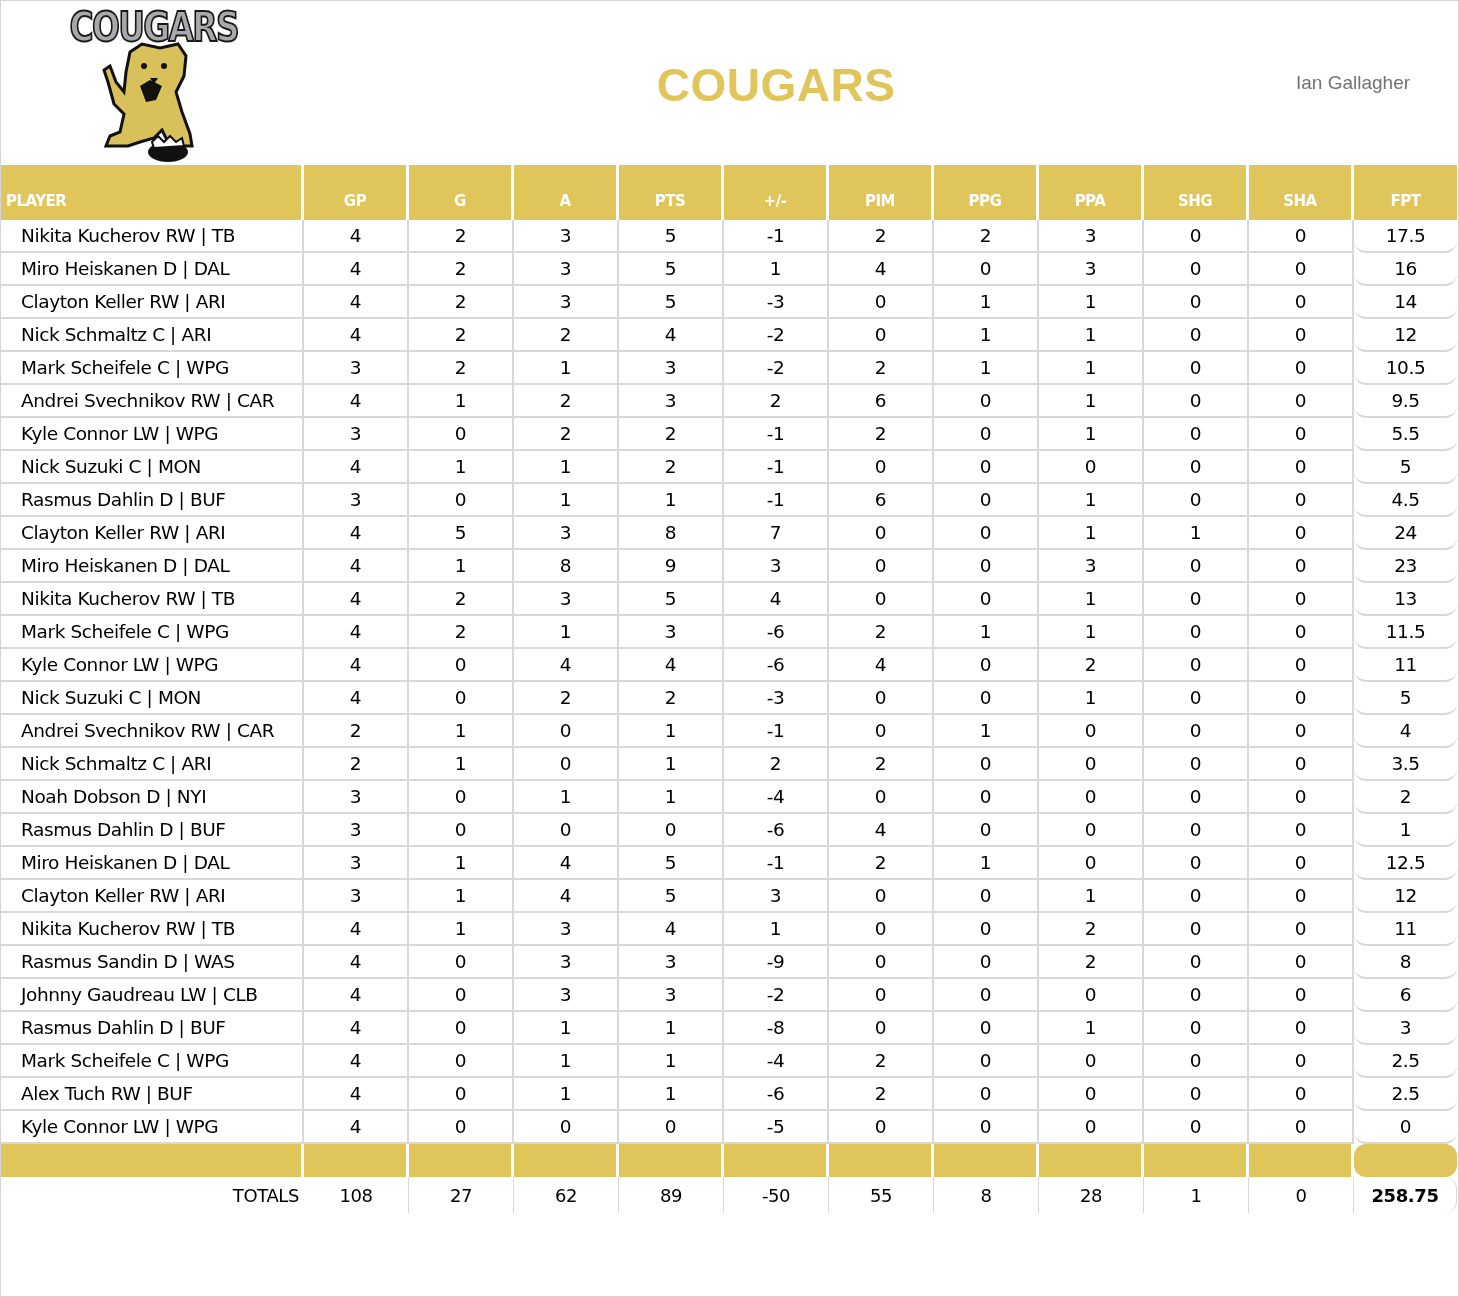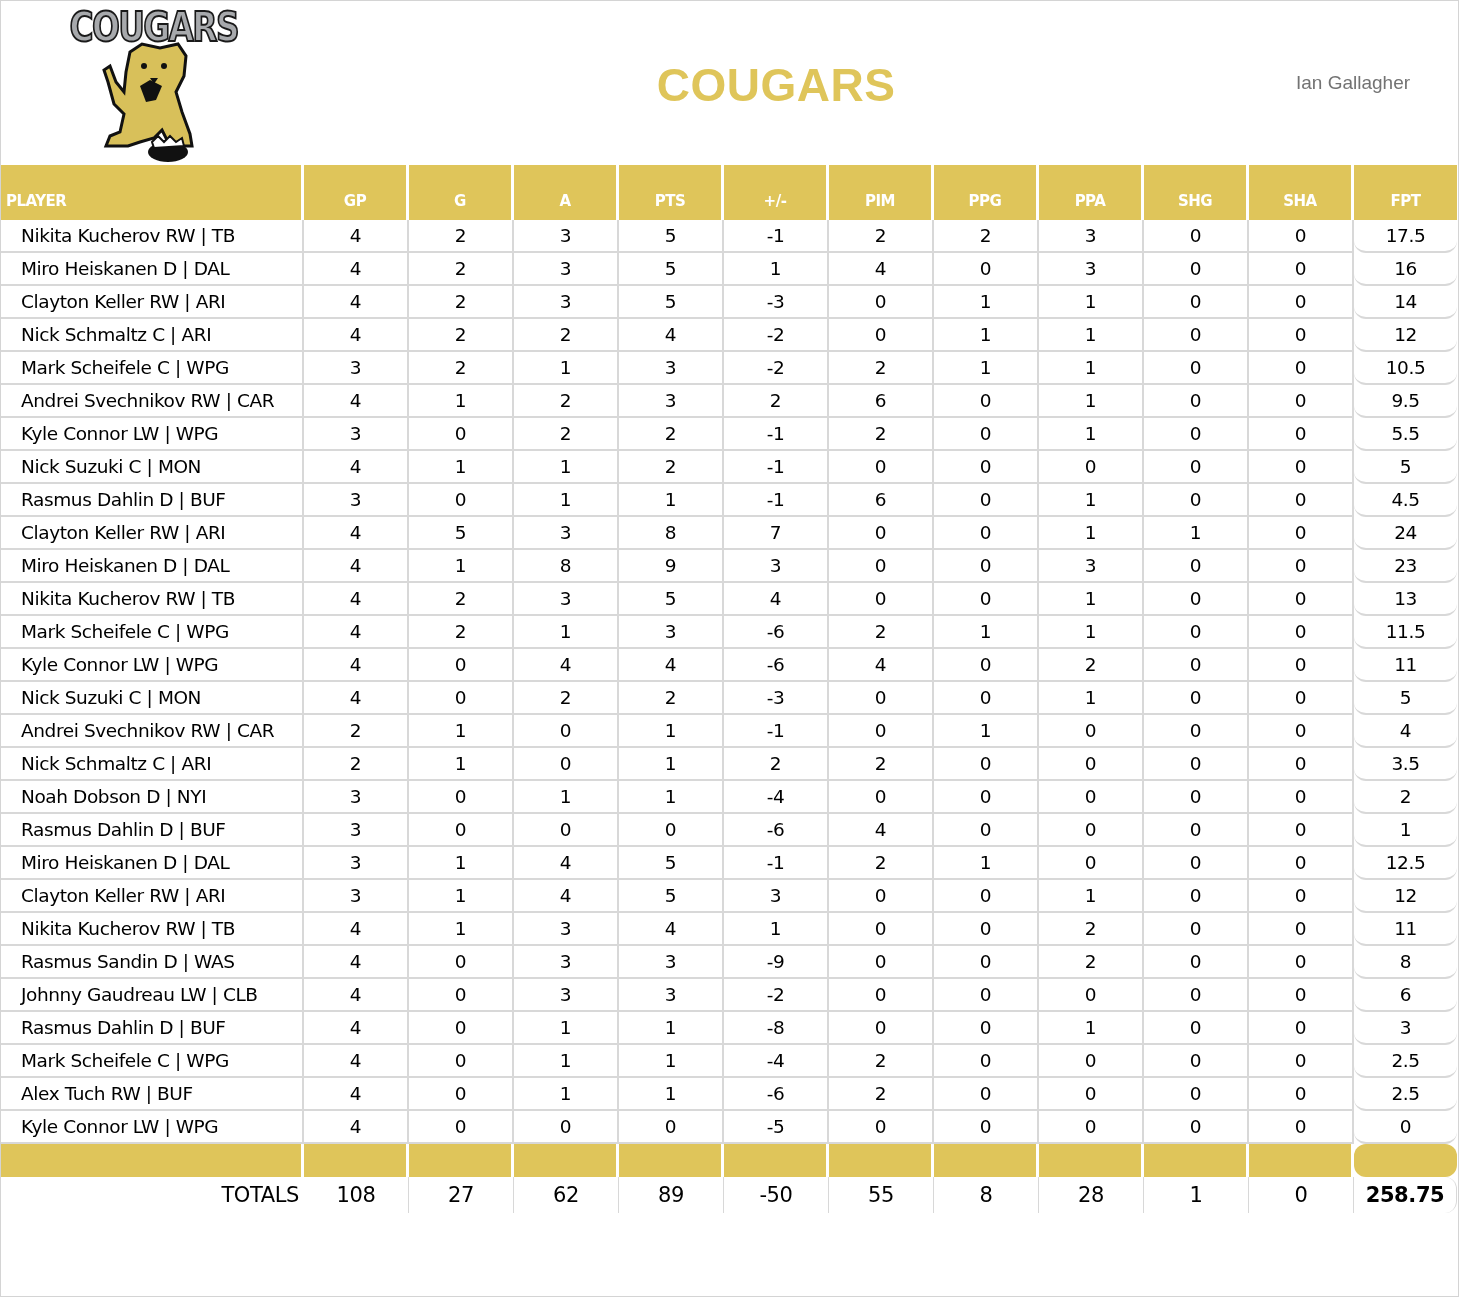--- a/index.html
+++ b/index.html
@@ -12,21 +12,21 @@
   .owner { position: absolute; left: 1260px; top: 72px; width: 186px; text-align: center; font-size: 19px; color: #737373; }
   table.stats { position: absolute; left: 1px; top: 165px; border-collapse: separate; border-spacing: 0; table-layout: fixed; }
   table.stats th { background: #dfc55a; color: #ffffff; font-family: "DejaVu Sans", sans-serif; font-weight: bold; font-size: 15px; height: 55px; padding: 0; text-align: center; border-right: 3px solid #ffffff; border-bottom: 0; box-sizing: border-box; vertical-align: bottom; line-height: 38px; letter-spacing: -0.5px; }
   table.stats th.player-h { text-align: left; padding-left: 5px; }
   table.stats th:last-child { border-right: 0; }
   table.stats td { height: 33px; padding: 0; font-family: "DejaVu Sans", sans-serif; font-size: 18.5px; color: #000; text-align: center; border-right: 2px solid #d8d8d8; border-bottom: 2px solid #d8d8d8; box-sizing: border-box; letter-spacing: -0.4px; white-space: nowrap; overflow: hidden; }
   table.stats td.player { text-align: left; padding-left: 20px; }
   table.stats td:last-child { border-right: 0; border-radius: 12px; }
   table.stats tr.spacer td { background: #dfc55a; border-right: 3px solid #ffffff; border-bottom: 0; height: 33px; }
   table.stats tr.spacer td:last-child { border-right: 0; }
-  table.stats tr.totals td { height: 36px; border-bottom: 0; font-size: 21px; border-right: 1px solid #d8d8d8; }
+  table.stats tr.totals td { height: 36px; border-bottom: 0; font-size: 18px; border-right: 1px solid #d8d8d8; }
   table.stats tr.totals td.totals-label { text-align: right; padding-right: 5px; border-right: 0; }
   table.stats tr.totals td.fpt-total { font-weight: bold; }
 </style>
 </head>
 <body>
 
 <div class="frame"></div>
 
 <div class="logo">
   <div class="logo-word">COUGARS</div>

